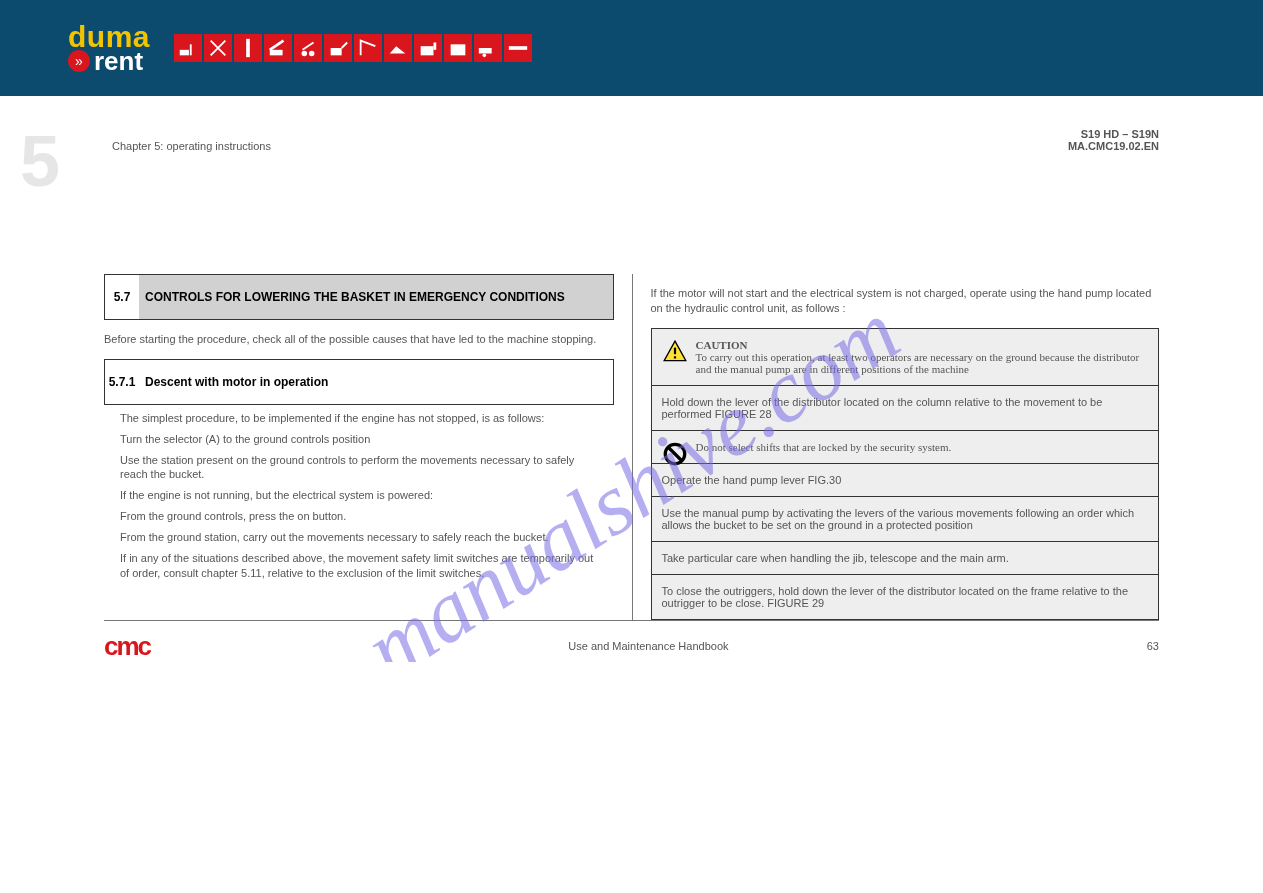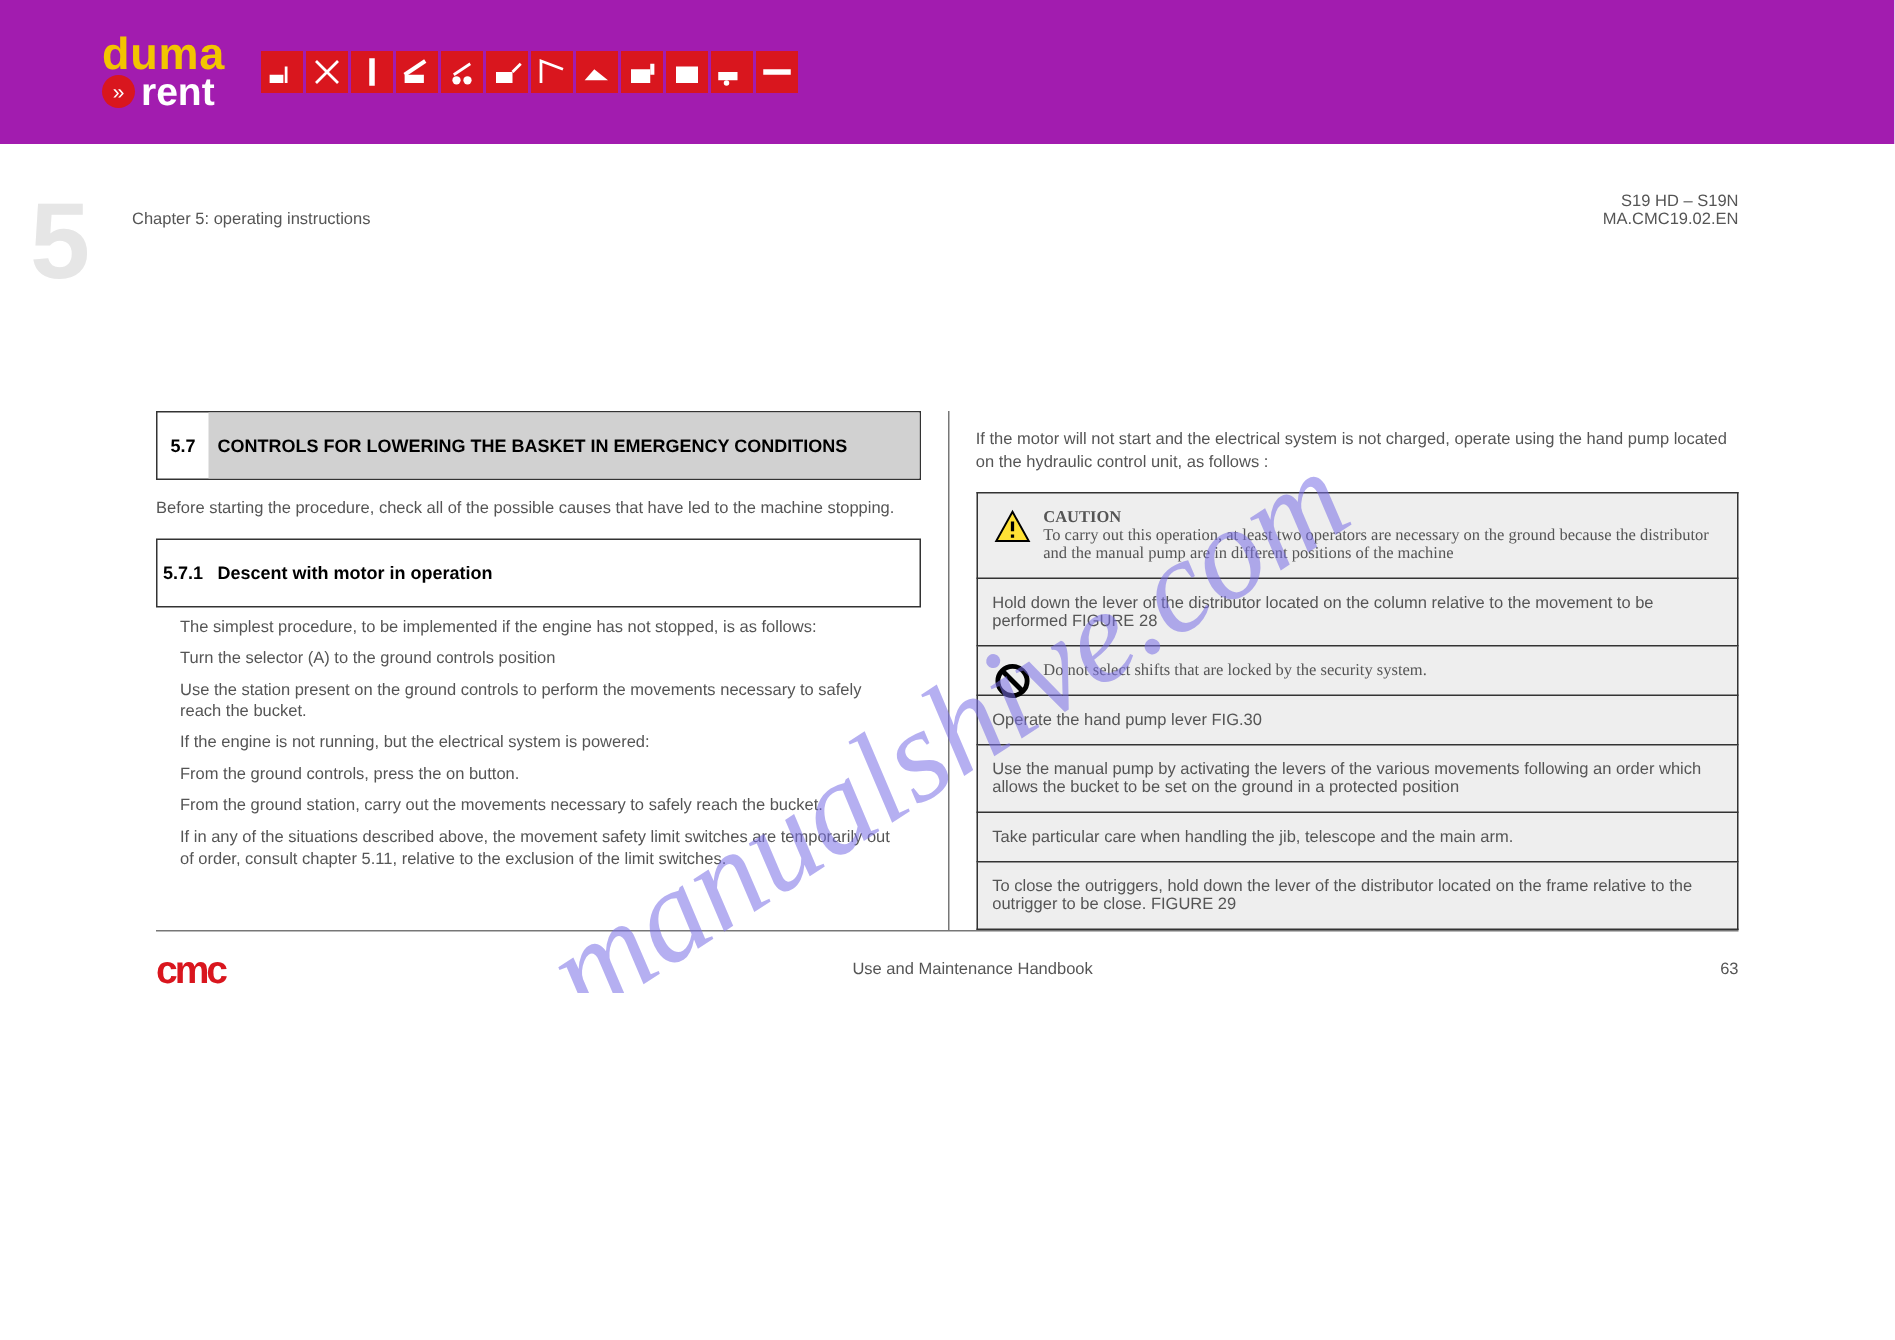--- a/index.html
+++ b/index.html
@@ -5,21 +5,21 @@
   * { box-sizing: border-box; margin: 0; padding: 0; }
   body {
     font-family: Arial, Helvetica, sans-serif;
     background: #fff;
     width: 1263px;
     position: relative;
   }
   .banner {
     width: 100%;
     height: 96px;
-    background: #a21caf;
+    background: #0c4a6e;
     display: flex;
     align-items: center;
     padding-left: 68px;
   }
   .logo-wrap { display: flex; align-items: center; }
   .duma-logo { line-height: 1; }
   .duma-top { color: #f2c400; font-weight: bold; font-size: 30px; letter-spacing: 0.5px; }
   .duma-bottom { display: flex; align-items: center; margin-top: -4px; }
   .duma-arrow {
     width: 22px; height: 22px; border-radius: 50%;
@@ -35,24 +35,24 @@
     color: #fff; font-size: 10px;
   }
   .red-tile svg { width: 22px; height: 22px; }
 
   .page-chapter {
     position: absolute; top: 120px; left: 20px;
     color: #e6e6e6; font-size: 72px; font-weight: bold;
   }
   .page-header-right {
     position: absolute; top: 128px; right: 104px;
-    text-align: right; font-size: 11px; color: #555;
+    text-align: right; font-size: 11px; color: #555; font-weight: bold;
   }
   .page-header-chapter {
-    position: absolute; top: 140px; left: 88px;
+    position: absolute; top: 140px; left: 112px;
     font-size: 11px; color: #555;
   }
 
   .content {
     display: flex;
     margin: 178px 104px 0 104px;
     border-bottom: 1px solid #777;
     position: relative;
   }
   .col-left { width: 50%; padding-right: 18px; }

